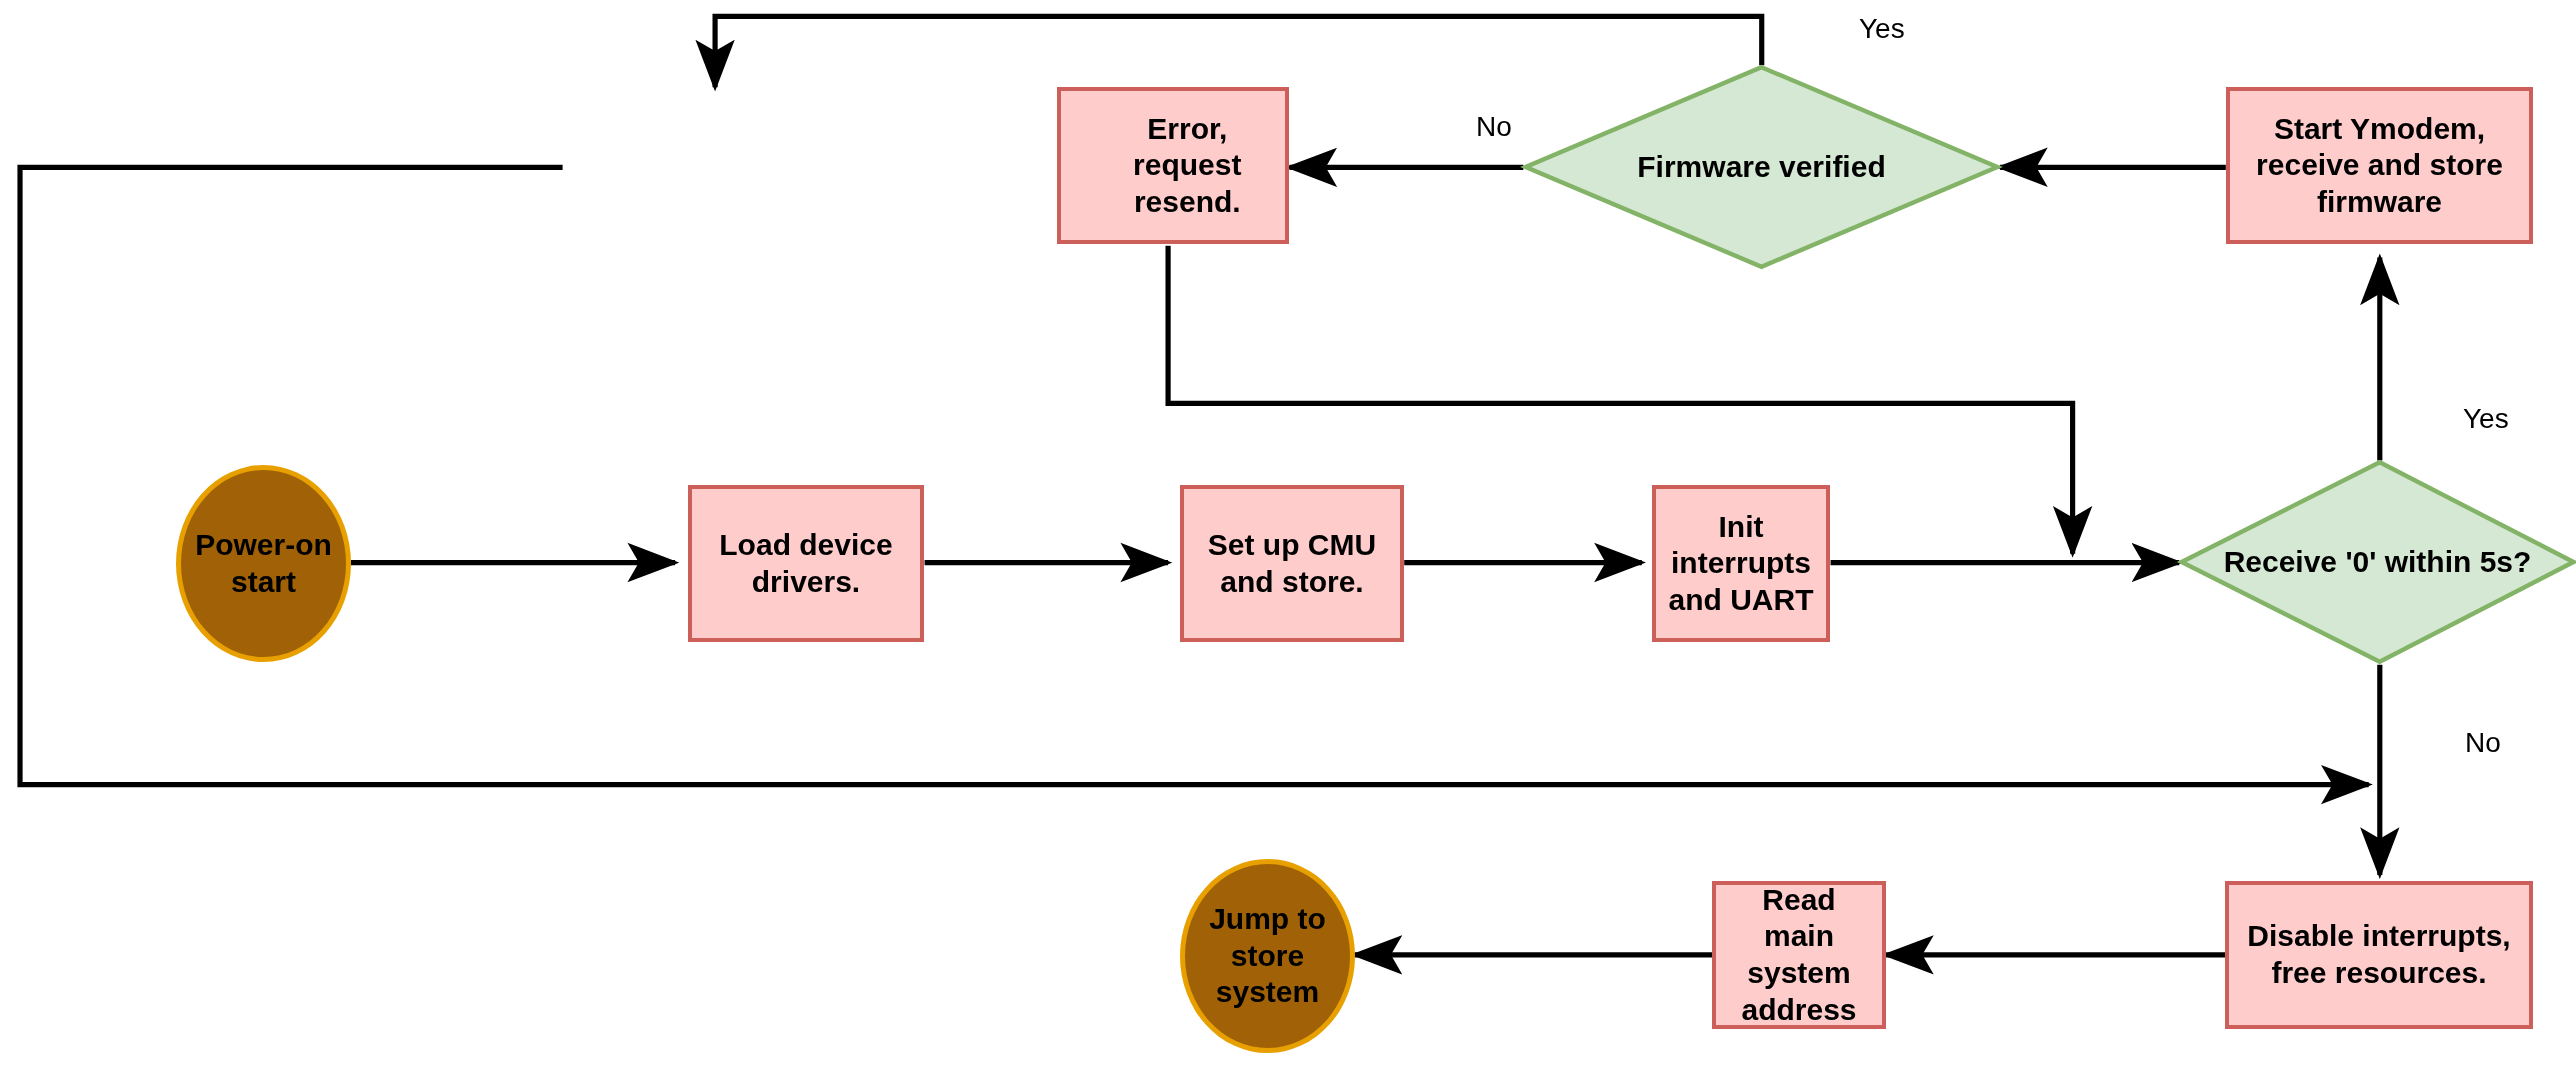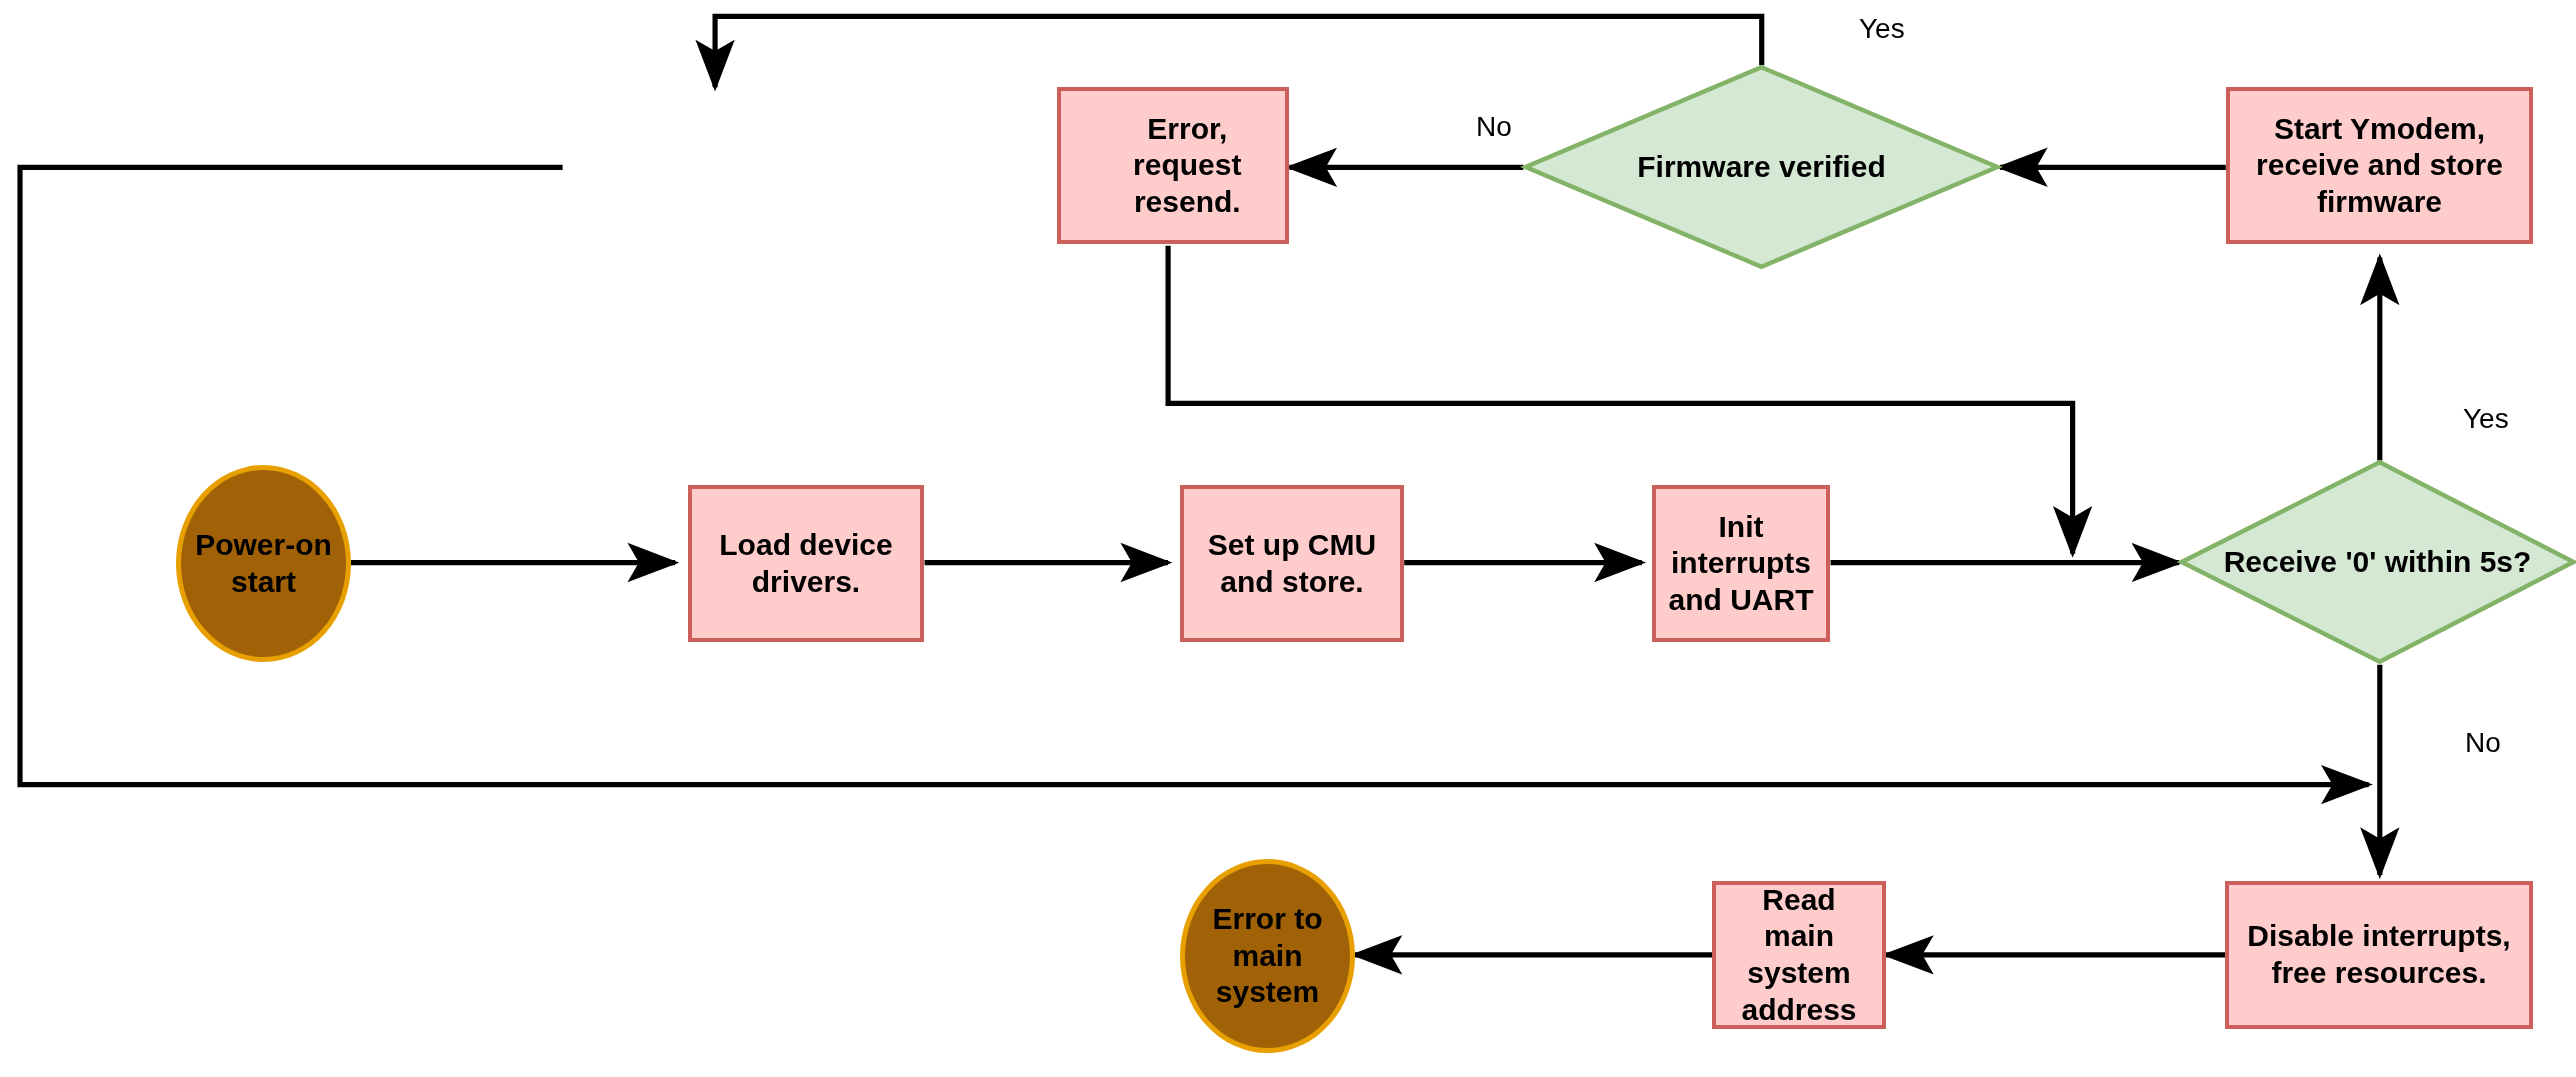--- a/index.html
+++ b/index.html
@@ -161,21 +161,21 @@
       <polygon points="271,3 533,138 271,273 3,138" fill="#D5E8D4" stroke="#82B366" stroke-width="6"></polygon>
     </svg>
     <div class="decision-label">Receive '0' within 5s?</div>
   </div>
 
   <div class="edge-label" style="left:2463px; top:403px;">Yes</div>
 
   <div class="edge-label" style="left:2465px; top:727px;">No</div>
 
   <div class="node terminator" style="left:1180px; top:859px; width:175px; height:194px;">
-    <span>Error to main system</span>
+    <span>Jump to store system</span>
   </div>
 
   <div class="node process" style="left:1712px; top:881px; width:174px; height:148px;">
     <span>Read main system address</span>
   </div>
 
   <div class="node process" style="left:2225px; top:881px; width:308px; height:148px;">
     <span>Disable interrupts, free resources.</span>
   </div>
 

